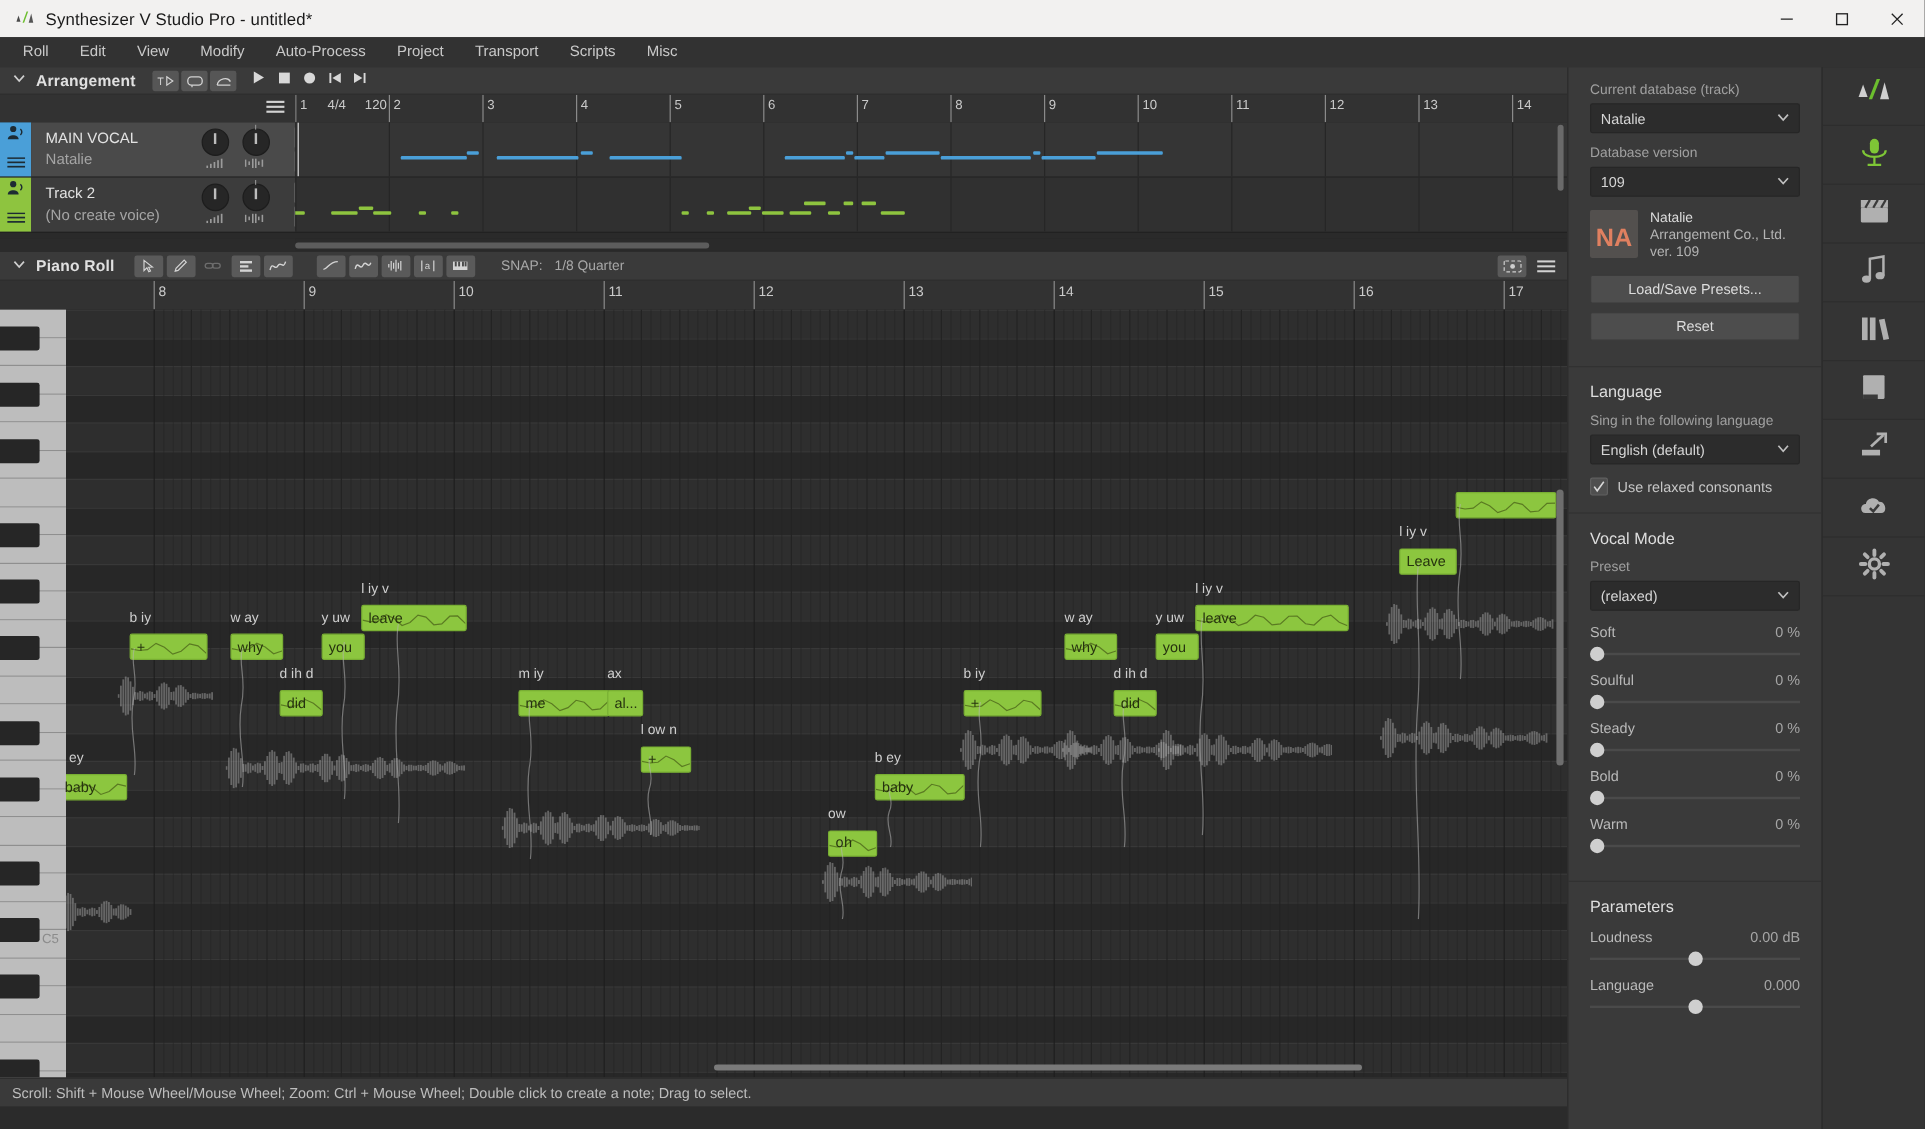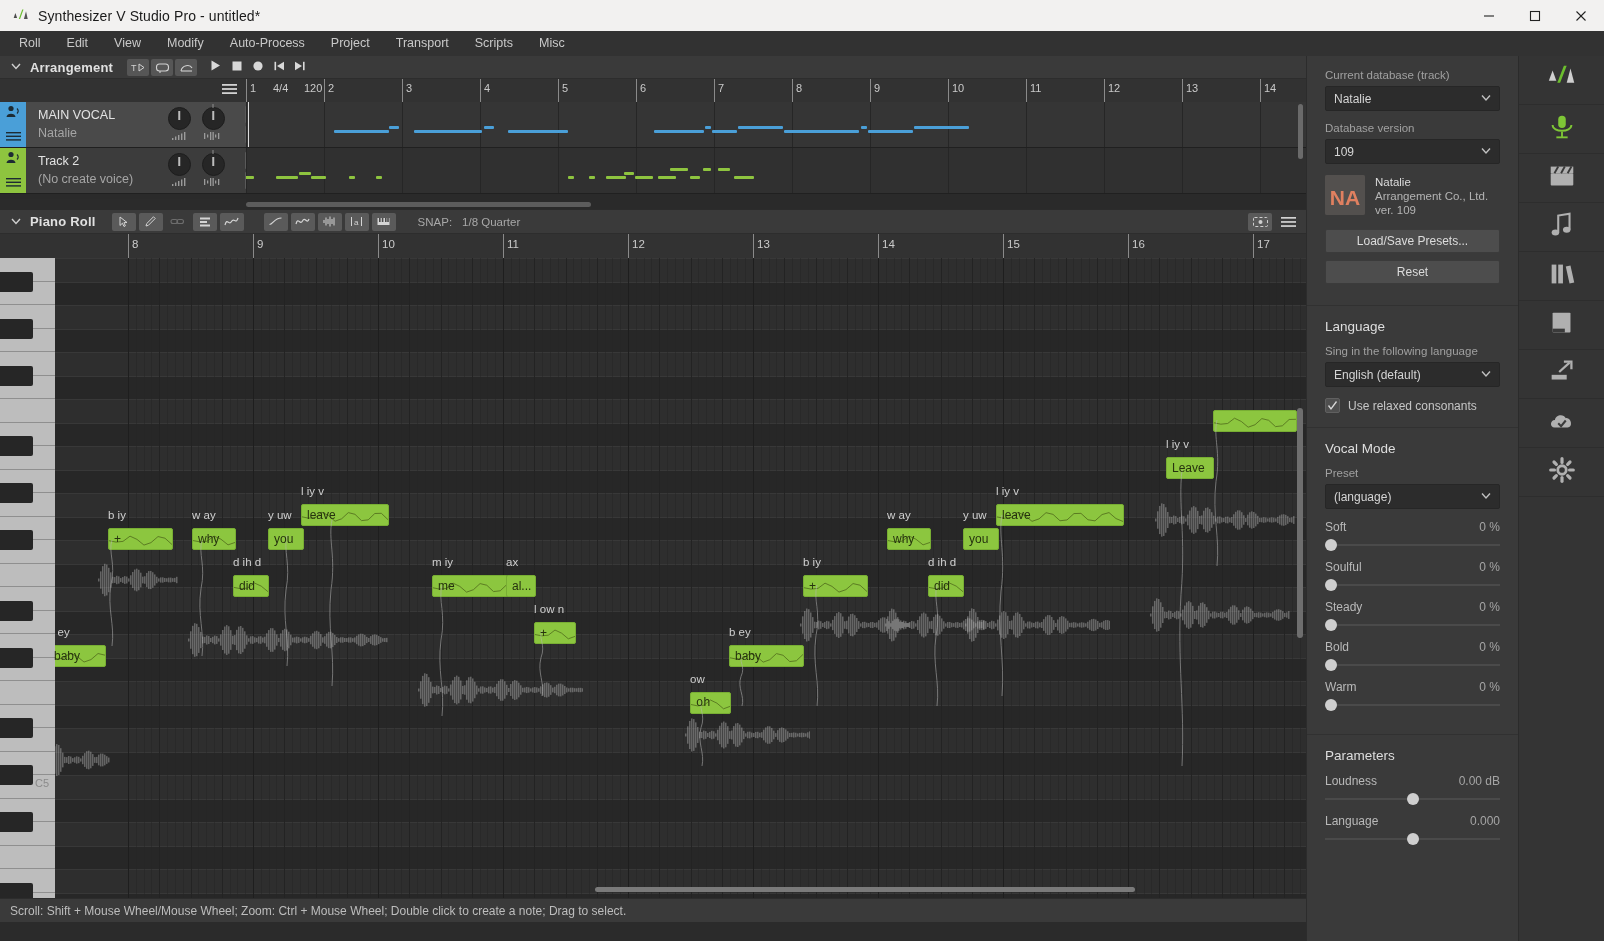--- a/index.html
+++ b/index.html
@@ -1745,21 +1745,21 @@
             </svg>
         </span>
         <span class="chklbl">Use relaxed consonants</span>
       </div>
     </div>
 
     <div class="rp-sec">
       <div class="rp-h">Vocal Mode</div>
       <div class="rp-lbl">Preset</div>
       <div class="sel">
-        <span>(language)</span>
+        <span>(relaxed)</span>
         <span class="cv"><svg width="12" height="12" viewBox="0 0 12 12">
               <path d="M2 4 L6 8.5 L10 4" fill="none" stroke="#c0c0c0" stroke-width="1.4"></path>
             </svg></span>
       </div>
       <div id="vm-sliders">
           <div class="slrow">
             <div class="slhead">
       <span>Soft</span>
       <span class="v">0 %</span>
     </div>

